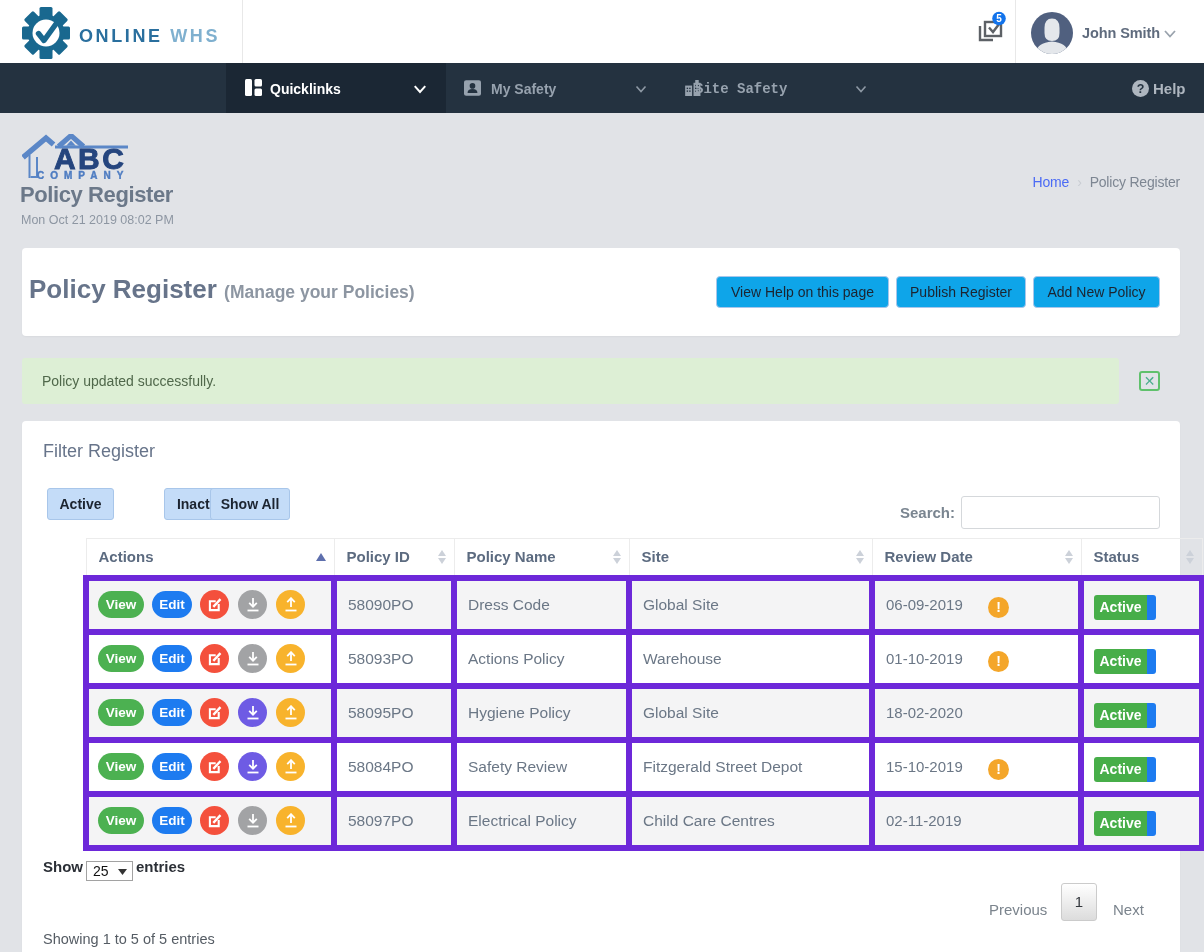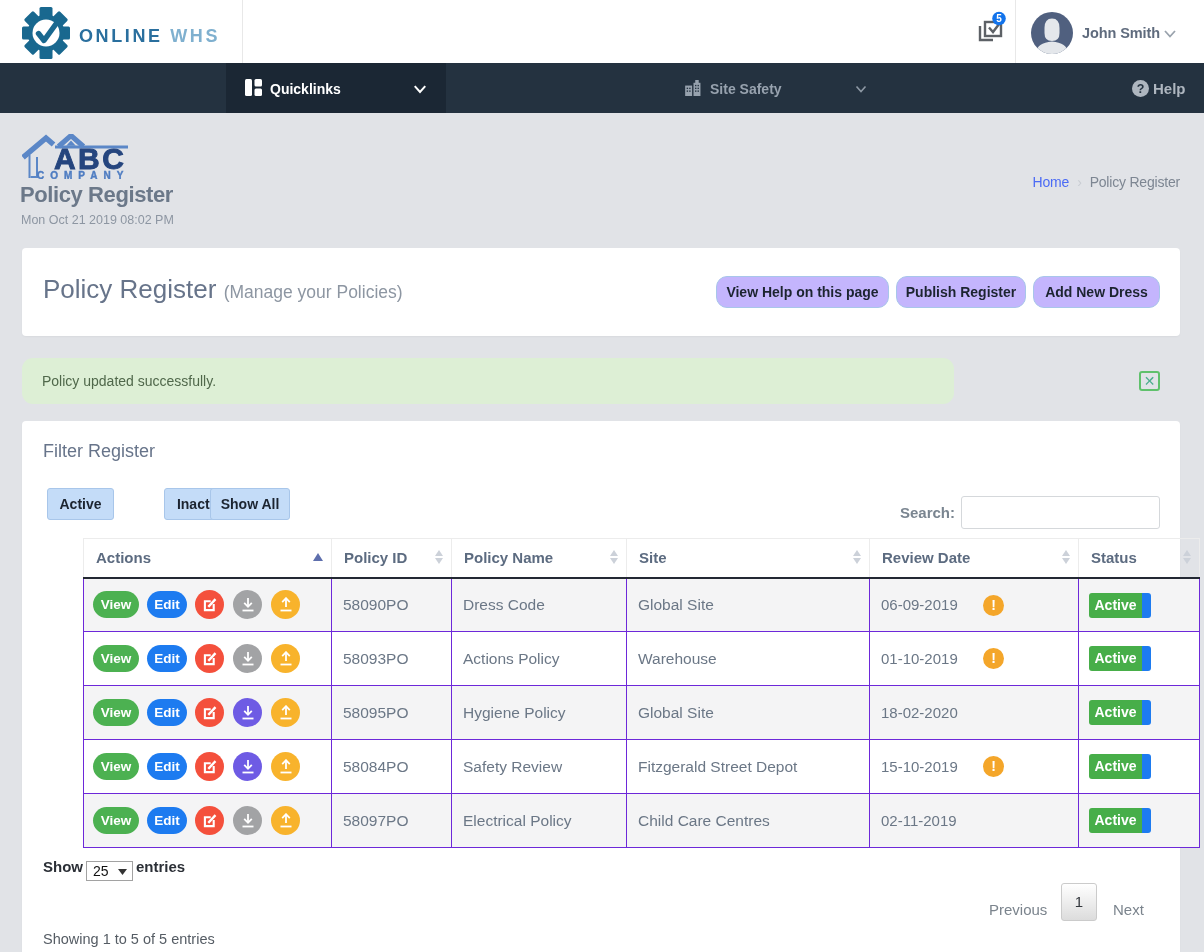--- a/index.html
+++ b/index.html
@@ -17,37 +17,37 @@
 .navitem .nv-txt { position:absolute; top:18px; font-size:14px; font-weight:bold; color:#97a2ae; letter-spacing:0px; }
 .nv-chev { position:absolute; top:20px; width:12px; height:12px; }
 
 #pg-head { position:absolute; left:20px; top:182px; font-size:22px; font-weight:bold; color:#6b7889; letter-spacing:-0.4px; }
 #pg-date { position:absolute; left:21px; top:213px; font-size:12.5px; color:#8d96a2; }
 #breadcrumb { position:absolute; right:24px; top:174px; font-size:14px; letter-spacing:-0.2px; color:#7d8692; }
 #breadcrumb a { color:#4b6bf5; text-decoration:none; }
 #breadcrumb .sep { color:#c9cdd3; margin:0 8px; }
 
 #card1 { position:absolute; left:22px; top:248px; width:1158px; height:88px; background:#fff; border-radius:4px; box-shadow:0 1px 2px rgba(0,0,0,0.04); }
-#card1 h1 { position:absolute; left:21px; top:26px; font-size:26px; font-weight:normal; color:#67748a; }
+#card1 h1 { position:absolute; left:7px; top:26px; font-size:26px; font-weight:bold; color:#67748a; }
 #card1 h1 span { font-size:17.5px; color:#8d96a2; }
-.bluebtn { position:absolute; top:28px; height:32px; background:#c4b5fd; border:1px solid #a8c6ea; border-radius:11px; font-family:"Liberation Sans",sans-serif; font-size:14px; font-weight:bold; color:#1c2430; text-align:center; line-height:30px; }
-
-#alert { position:absolute; left:22px; top:358px; width:932px; height:46px; background:#ddefd5; border-radius:11px;padding-left:40px; }
+.bluebtn { position:absolute; top:28px; height:32px; background:#0ea5e9; border:1px solid #a8c6ea; border-radius:4px; font-family:"Liberation Sans",sans-serif; font-size:14px; font-weight:normal; color:#1c2430; text-align:center; line-height:30px; }
+
+#alert { position:absolute; left:22px; top:358px; width:1097px; height:46px; background:#ddefd5; border-radius:3px;padding-left:40px; }
 #alert .msg { position:absolute; left:20px; top:15px; font-size:14px; color:#50684b; }
 #alert .close { position:absolute; left:1117px; top:13px; width:21px; height:20px; border:2px solid #5fc16c; border-radius:3px; color:#4cae8e; font-size:14px; text-align:center; line-height:16px; }
 
 #card2 { position:absolute; left:22px; top:421px; width:1158px; height:540px; background:#fff; border-radius:4px 4px 0 0; box-shadow:0 1px 2px rgba(0,0,0,0.04); }
 #card2 h2 { position:absolute; left:21px; top:20px; font-size:18px; font-weight:normal; color:#67748a; }
 .fbtn { position:absolute; top:67px; height:32px; background:#c4dcf8; border:1px solid #a8c6ea; border-radius:3px; font-size:14px; font-weight:bold; color:#1c2430; text-align:center; line-height:30px; }
 #search-lbl { position:absolute; left:823px; top:83px; width:110px; text-align:right; font-size:15px; font-weight:bold; color:#7a8590; }
 #search-box { position:absolute; left:939px; top:75px; width:199px; height:33px; background:#fff; border:1px solid #d5d8db; border-radius:3px; }
 
 #tbl { position:absolute; left:21px; top:117px; width:1116px; border-collapse:collapse; table-layout:fixed;margin-left:40px; }
 #tbl th { height:39px; border-top:1px solid #ececec; border-left:1px solid #ececec; border-right:1px solid #ececec; border-bottom:2px solid #232833; font-size:15px; font-weight:bold; color:#5c6b80; text-align:left; padding:0 0 0 12px; position:relative; }
-#tbl td { height:54px; border:1px solid #6d28d9; font-size:15.5px; color:#6b7786; padding:0 0 0 11px; position:relative; }
+#tbl td { height:54px; border:6px solid #6d28d9; font-size:15.5px; color:#6b7786; padding:0 0 0 11px; position:relative; }
 #tbl td:first-child { padding-left:9px; }
 #tbl td:nth-child(5) { font-size:15px; }
 #tbl tr.odd td { background:#f4f4f5; }
 #tbl tr.even td { background:#fff; }
 .sort2 { position:absolute; right:8px; top:11px; }
 .sort2 .u { width:0; height:0; border-left:4px solid transparent; border-right:4px solid transparent; border-bottom:6px solid #ccd1d9; margin-bottom:2px; }
 .sort2 .d { width:0; height:0; border-left:4px solid transparent; border-right:4px solid transparent; border-top:6px solid #ccd1d9; }
 .sort1 { position:absolute; right:8px; top:14px; width:0; height:0; border-left:5px solid transparent; border-right:5px solid transparent; border-bottom:8px solid #5e6fad; }
 
 .pill { display:inline-block; height:27px; border-radius:14px; color:#fff; font-size:13.5px; font-weight:bold; text-align:center; line-height:27px; vertical-align:middle; }
@@ -128,41 +128,52 @@
     <svg width="17" height="17" viewBox="0 0 17 17" style="position:absolute;left:19px;top:16px;">
       <rect x="0" y="0" width="7" height="17" rx="1.5" fill="#fff"></rect>
       <rect x="9.5" y="0" width="7.5" height="7.5" rx="1.5" fill="#fff"></rect>
       <rect x="9.5" y="9.5" width="7.5" height="7.5" rx="1.5" fill="#fff"></rect>
     </svg>
     <div class="nv-txt" style="left:44px; color:#fff; font-size:14px;">Quicklinks</div>
     <svg class="nv-chev" style="left:187px;top:19px;width:14px;height:14px;" viewBox="0 0 12 12">
         <path d="M1.5 3.5 L6 8.5 L10.5 3.5" stroke="#fff" stroke-width="1.7" fill="none"></path>
       </svg>
   </div>
+  <div class="navitem" style="left:446px; width:220px;">
+    <svg width="17" height="16" viewBox="0 0 24 22" style="position:absolute;left:18px;top:17px;">
+      <rect x="0" y="0" width="24" height="22" rx="3" fill="#97a2ae"></rect>
+      <circle cx="12" cy="8" r="4" fill="#243240"></circle>
+      <path d="M 5 18 Q 5 12.5 12 12.5 Q 19 12.5 19 18 Z" fill="#243240"></path>
+    </svg>
+    <div class="nv-txt" style="left:45px; font-size:14px;">My Safety</div>
+    <svg class="nv-chev" style="left:189px;" viewBox="0 0 12 12">
+        <path d="M1.5 3.5 L6 8.5 L10.5 3.5" stroke="#8e99a5" stroke-width="1.6" fill="none"></path>
+      </svg>
+  </div>
   <div class="navitem" style="left:666px; width:220px;">
     <svg width="17" height="16" viewBox="0 0 24 23" style="position:absolute;left:19px;top:17px;">
       <g fill="#97a2ae">
         <rect x="0" y="8" width="10" height="15"></rect>
         <rect x="12" y="4" width="10" height="19"></rect>
         <rect x="14.5" y="0" width="5" height="5"></rect>
       </g>
       <g fill="#243240">
         <rect x="2.2" y="11" width="2" height="2"></rect>
           <rect x="5.8" y="11" width="2" height="2"></rect>
         <rect x="2.2" y="15" width="2" height="2"></rect>
           <rect x="5.8" y="15" width="2" height="2"></rect>
         <rect x="14.2" y="7" width="2" height="2"></rect>
           <rect x="17.8" y="7" width="2" height="2"></rect>
         <rect x="14.2" y="11" width="2" height="2"></rect>
           <rect x="17.8" y="11" width="2" height="2"></rect>
         <rect x="14.2" y="15" width="2" height="2"></rect>
           <rect x="17.8" y="15" width="2" height="2"></rect>
       </g>
     </svg>
-    <div class="nv-txt" style="left:44px; font-size:14px;">Site Safety</div>
+    <div class="nv-txt" style="left:29px; font-size:14px;font-family:Liberation Mono, monospace;">Site Safety</div>
     <svg class="nv-chev" style="left:189px;" viewBox="0 0 12 12">
         <path d="M1.5 3.5 L6 8.5 L10.5 3.5" stroke="#8e99a5" stroke-width="1.6" fill="none"></path>
       </svg>
   </div>
   <svg width="17" height="17" viewBox="0 0 17 17" style="position:absolute;left:1132px;top:17px;">
     <circle cx="8.5" cy="8.5" r="8.5" fill="#aeb6bf"></circle>
     <text x="8.5" y="13" font-size="12.5" font-weight="bold" fill="#243240" text-anchor="middle" font-family="Liberation Sans,sans-serif">?</text>
   </svg>
   <div style="position:absolute;left:1153px;top:17px;font-size:15px;font-weight:bold;color:#aeb6bf;">Help</div>
 </div>
@@ -183,21 +194,21 @@
   <text x="15" y="45" font-family="Liberation Sans,sans-serif" font-size="10" font-weight="bold" fill="#4f7dc2" stroke="#4f7dc2" stroke-width="0.4" letter-spacing="6">COMPANY</text>
 </svg>
 <div id="pg-head">Policy Register</div>
 <div id="pg-date">Mon Oct 21 2019 08:02 PM</div>
 <div id="breadcrumb"><a>Home</a><span class="sep">›</span>Policy Register</div>
 
 <div id="card1">
   <h1>Policy Register <span>(Manage your Policies)</span></h1>
   <div class="bluebtn" style="left:694px; width:173px;">View Help on this page</div>
   <div class="bluebtn" style="left:874px; width:130px;">Publish Register</div>
-  <div class="bluebtn" style="left:1011px; width:127px;">Add New Dress</div>
+  <div class="bluebtn" style="left:1011px; width:127px;">Add New Policy</div>
 </div>
 
 <div id="alert">
   <div class="msg">Policy updated successfully.</div>
   <div class="close">✕</div>
 </div>
 
 <div id="card2">
   <h2>Filter Register</h2>
   <div class="fbtn" style="left:25px; width:67px;">Active</div>

